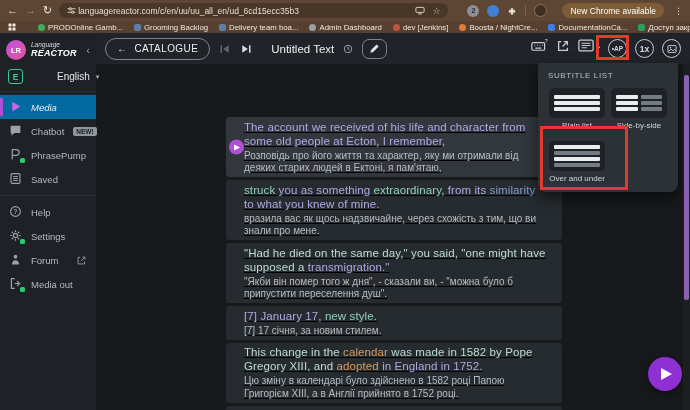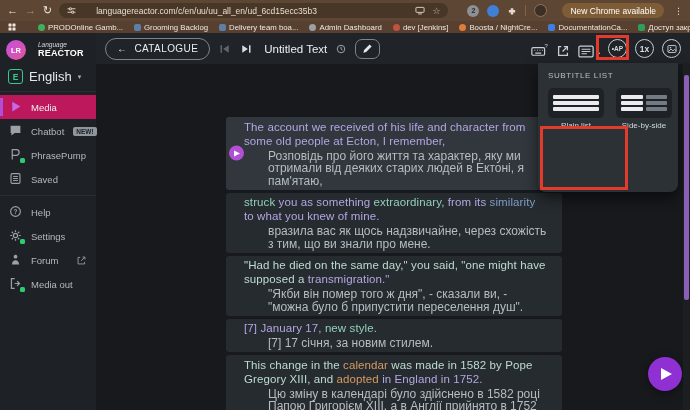--- a/index.html
+++ b/index.html
@@ -6,96 +6,96 @@
   .page{position:relative;width:690px;height:410px;overflow:hidden;background:#17191c;
         font-family:"Liberation Sans","DejaVu Sans",sans-serif;-webkit-font-smoothing:antialiased;}
   svg{display:block}
 
   
   .chrome{position:absolute;left:0;top:0;width:690px;height:21px;background:#5d4634;
           display:flex;align-items:center;gap:7px;padding:0 7px;box-sizing:border-box;}
   .navi{color:#ece4da;font-size:11px;line-height:1;}
   .navi.dim{color:#a8937f;}
   .omnibox{width:438px;height:15px;background:#483627;border-radius:8px;display:flex;align-items:center;
-           gap:20px;padding:0 8px;box-sizing:border-box;color:#e8ded2;font-size:8.5px;white-space:nowrap;overflow:hidden;}
+           gap:2px;padding:0 8px;box-sizing:border-box;color:#e8ded2;font-size:8.5px;white-space:nowrap;overflow:hidden;}
   .omni-right{margin-left:auto;display:flex;gap:7px;align-items:center;color:#d8cbbc;font-size:9px;}
   .ext-cluster{display:flex;align-items:center;gap:8px;margin-left:12px;}
   .ext-circ{width:12px;height:12px;border-radius:50%;background:#8c8f94;color:#2b2b2b;font-size:7px;
             display:flex;align-items:center;justify-content:center;font-weight:bold;}
   .ext-circ.blue{background:#3f7fd6;color:#fff;}
   .chrome-sep{width:1px;height:11px;background:#7a6450;}
   .avatar{width:13px;height:13px;border-radius:50%;background:#3e2f24;border:1px solid #8a745f;box-sizing:border-box;}
   .update-pill{margin-left:8px;height:15px;background:#7d5c36;border-radius:8px;color:#fff;font-size:8.5px;
                display:flex;align-items:center;padding:0 8px;white-space:nowrap;}
   .dots{color:#e8ded2;font-size:9px;margin-left:3px;}
 
   .bmbar{position:absolute;left:0;top:21px;width:690px;height:12px;background:#57402f;display:flex;
          align-items:center;gap:11px;padding:0 8px;box-sizing:border-box;font-size:7.8px;color:#efe8df;white-space:nowrap;overflow:hidden;}
   .bm{display:flex;align-items:center;gap:3px;}
   .fav{width:7px;height:7px;flex:none;}
 
   
   .sidebar{position:absolute;left:0;top:33px;width:96px;height:377px;background:#1e2226;box-sizing:border-box;}
-  .logo-row{display:flex;align-items:center;gap:12px;padding:7px 6px 5px;}
+  .logo-row{display:flex;align-items:center;gap:5px;padding:7px 6px 5px;}
   .logo-circ{width:20px;height:20px;border-radius:50%;background:linear-gradient(135deg,#c44fe0,#e0569a);
              color:#fff;font-size:7.5px;font-weight:bold;display:flex;align-items:center;justify-content:center;flex:none;}
   .brand{line-height:1.05;}
   .brand .b1{font-size:6.5px;font-style:italic;color:#d5d9dc;}
-  .brand .b2{font-size:9px;font-weight:bold;color:#fff;letter-spacing:.2px;}
+  .brand .b2{font-size:9px;font-weight:bold;color:#fff;letter-spacing:.2px;font-style:italic;}
   .collapse{margin-left:auto;color:#9aa0a6;font-size:11px;}
   .lang-row{display:flex;align-items:center;gap:6px;padding:4px 8px 7px;border-bottom:1px solid #2a2f34;}
   .lang-box{width:15px;height:15px;border:1.6px solid #36c98d;border-radius:3px;color:#36c98d;font-size:8.5px;
             font-weight:bold;display:flex;align-items:center;justify-content:center;box-sizing:border-box;flex:none;}
-  .lang-lbl{font-size:13px;color:#e4e7ea;}
+  .lang-lbl{font-size:10px;color:#e4e7ea;margin-left:28px;}
   .caret{color:#aab0b6;font-size:7px;}
   .side-items{padding-top:3px;}
   .side-item{display:flex;align-items:center;gap:8px;height:24px;padding:0 9px;color:#b3b9bf;font-size:9.5px;position:relative;}
-  .side-item.active{background:#be185d;color:#eceff1;}
+  .side-item.active{background:#0369a1;color:#eceff1;font-style:italic;}
   .side-item.active::before{content:"";position:absolute;left:0;top:3px;bottom:3px;width:2.5px;background:#b04fd6;}
   .s-ic{width:14px;height:14px;color:#9aa1a7;position:relative;flex:none;}
   .side-item.active .s-ic{color:#c46ae8;}
   .s-ic.hasdot::after{content:"";position:absolute;right:-2px;bottom:-1px;width:5px;height:5px;border-radius:1.5px;background:#2ecc71;}
   .badge{background:#8f969d;color:#1b1e21;font-size:6.5px;font-weight:bold;padding:1px 3px;border-radius:2px;margin-left:1px;}
   .ext-ic{margin-left:auto;color:#8f969d;width:11px;height:11px;}
   .sdiv{height:1px;background:#2a2f34;margin:4px 0;}
 
   
   .toolbar{position:absolute;left:96px;top:33px;width:594px;height:31px;background:#202428;display:flex;
            align-items:center;gap:9px;padding:0 9px;box-sizing:border-box;}
   .cat-btn{display:flex;align-items:center;gap:7px;border:1px solid #7c838a;border-radius:13px;height:20px;
            padding:0 11px;color:#eceef0;font-size:10px;letter-spacing:.4px;}
   .skip{color:#d8dcdf;}
   .skip.dim{color:#5f656b;}
-  .tl-title{font-size:11.5px;color:#eceef0;margin-left:3px;}
+  .tl-title{font-size:11.5px;color:#eceef0;margin-left:10px;}
   .clockish{color:#9aa1a7;}
   .edit-btn{width:25px;height:20px;border:1px solid #7c838a;border-radius:7px;display:flex;align-items:center;
             justify-content:center;color:#e6e9eb;box-sizing:border-box;}
-  .tb-right{margin-left:auto;display:flex;align-items:flex-end;gap:8px;color:#c9ced3;}
+  .tb-right{margin-left:auto;display:flex;align-items:flex-start;gap:8px;color:#c9ced3;}
   .circ{width:19px;height:19px;border:1.2px solid #c6ccd1;border-radius:50%;display:flex;align-items:center;
         justify-content:center;color:#d7dce0;box-sizing:border-box;flex:none;}
   .circ.ap{font-size:6.5px;font-weight:bold;letter-spacing:0;}
   .circ.spd{font-size:8.5px;font-weight:bold;}
   .sl-wrap{display:flex;align-items:center;gap:2px;}
   .caret-up{font-size:7px;color:#d7dce0;}
 
   
   .rows{position:absolute;left:226px;top:117px;width:336px;display:flex;flex-direction:column;gap:3px;z-index:5;}
-  .sub-row{background:#262b2f;border-radius:3px;padding:2.5px 14px 2.5px 18px;position:relative;}
+  .sub-row{background:#262b2f;border-radius:3px;padding:2.5px 14px 2.5px 18px;position:relative;text-decoration:underline;}
   .sub-row.active{background:#31373d;}
   .en{font-size:11.5px;line-height:14px;letter-spacing:.1px;}
-  .uk{font-size:12px;line-height:12.5px;color:#b6bcc1;margin-top:2px;margin-left:24px;}
+  .uk{font-size:10px;line-height:12.5px;color:#b6bcc1;margin-top:2px;}
   .playdot{position:absolute;left:3px;top:50%;transform:translateY(-50%);width:15px;height:15px;border-radius:50%;
            background:#b14fd6;display:flex;align-items:center;justify-content:center;}
   .playdot::after{content:"";border-left:6px solid #fff;border-top:3.5px solid transparent;border-bottom:3.5px solid transparent;margin-left:1px;}
 
   
   .dd{position:absolute;left:538px;top:63px;width:140px;height:129px;background:#2c3136;border-radius:0 0 8px 8px;
       box-shadow:0 6px 14px rgba(0,0,0,.55);z-index:30;padding:8px 10px;box-sizing:border-box;}
   .dd-title{font-size:8px;font-weight:normal;color:#b9bfc5;letter-spacing:.6px;margin-bottom:8px;}
-  .dd-grid{display:grid;grid-template-columns:1fr 1fr 1fr;gap:11px 12px;}
+  .dd-grid{display:grid;grid-template-columns:1fr 1fr;gap:11px 4px;}
   .dd-opt{display:flex;flex-direction:column;align-items:center;gap:3px;}
   .dd-ic{width:56px;height:30px;background:#1e2226;border-radius:5px;display:flex;flex-direction:column;
          justify-content:center;gap:2.5px;padding:4px 5px;box-sizing:border-box;}
   .dd-ic.side{display:grid;grid-template-columns:1fr 1fr;gap:2.5px 3px;align-content:center;}
   .bar{height:3.5px;border-radius:1px;background:#e9ebed;}
   .bar.g{background:#747b82;}
   .dd-lbl{font-size:8px;color:#d2d7db;}
 
   
   .rb{position:absolute;border:3px solid #e23a2d;z-index:40;box-sizing:border-box;}

